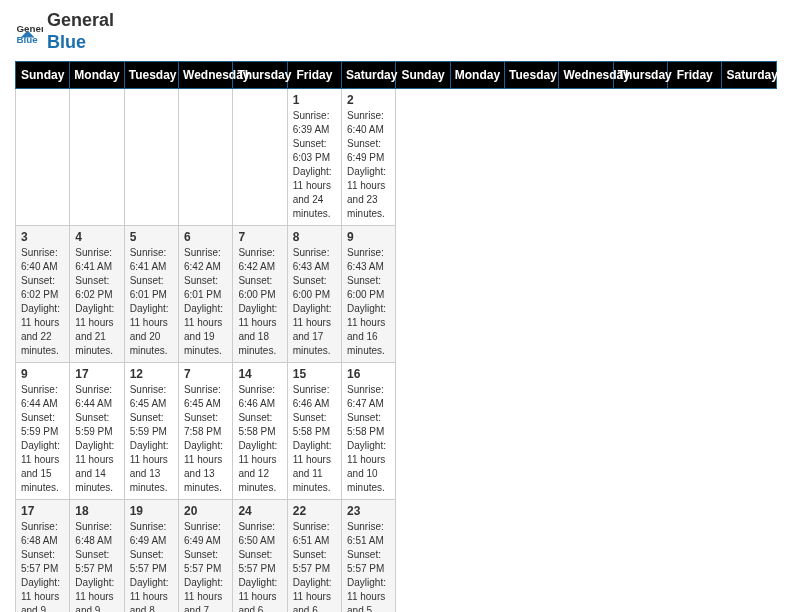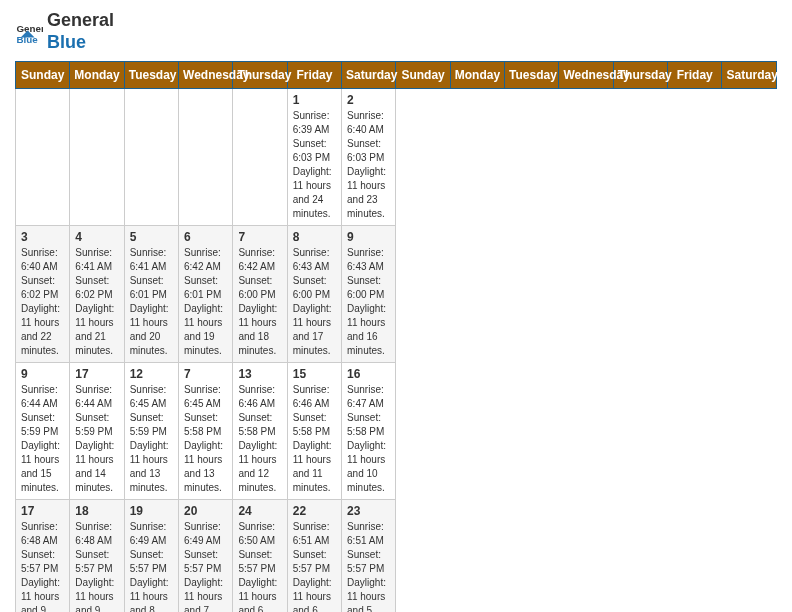--- a/index.html
+++ b/index.html
@@ -43,21 +43,21 @@
     .location {
       font-size: 14px;
       color: #555;
     }
     table {
       width: 100%;
       border-collapse: collapse;
       table-layout: fixed;
     }
     thead th {
-      background-color: #a16207;
+      background-color: #000000;
       color: #fff;
       font-size: 12px;
       font-weight: bold;
       padding: 6px 4px;
       border: 1px solid #1a6090;
     }
     tbody td {
       border: 1px solid #ccc;
       vertical-align: top;
       padding: 4px 5px;
@@ -135,21 +135,21 @@
         <td class="empty-cell"></td>
         <td>
           <span class="day-number">1</span>
           <div class="day-info">Sunrise: 6:39 AM
 Sunset: 6:03 PM
 Daylight: 11 hours and 24 minutes.</div>
         </td>
         <td>
           <span class="day-number">2</span>
           <div class="day-info">Sunrise: 6:40 AM
-Sunset: 6:03 PM
+Sunset: 6:49 PM
 Daylight: 11 hours and 23 minutes.</div>
         </td>
       </tr>
       <tr>
         <td>
           <span class="day-number">3</span>
           <div class="day-info">Sunrise: 6:40 AM
 Sunset: 6:02 PM
 Daylight: 11 hours and 22 minutes.</div>
         </td>
@@ -205,25 +205,25 @@
         </td>
         <td>
           <span class="day-number">12</span>
           <div class="day-info">Sunrise: 6:45 AM
 Sunset: 5:59 PM
 Daylight: 11 hours and 13 minutes.</div>
         </td>
         <td>
           <span class="day-number">7</span>
           <div class="day-info">Sunrise: 6:45 AM
-Sunset: 5:58 PM
+Sunset: 7:58 PM
 Daylight: 11 hours and 13 minutes.</div>
         </td>
         <td>
-          <span class="day-number">13</span>
+          <span class="day-number">14</span>
           <div class="day-info">Sunrise: 6:46 AM
 Sunset: 5:58 PM
 Daylight: 11 hours and 12 minutes.</div>
         </td>
         <td>
           <span class="day-number">15</span>
           <div class="day-info">Sunrise: 6:46 AM
 Sunset: 5:58 PM
 Daylight: 11 hours and 11 minutes.</div>
         </td>

